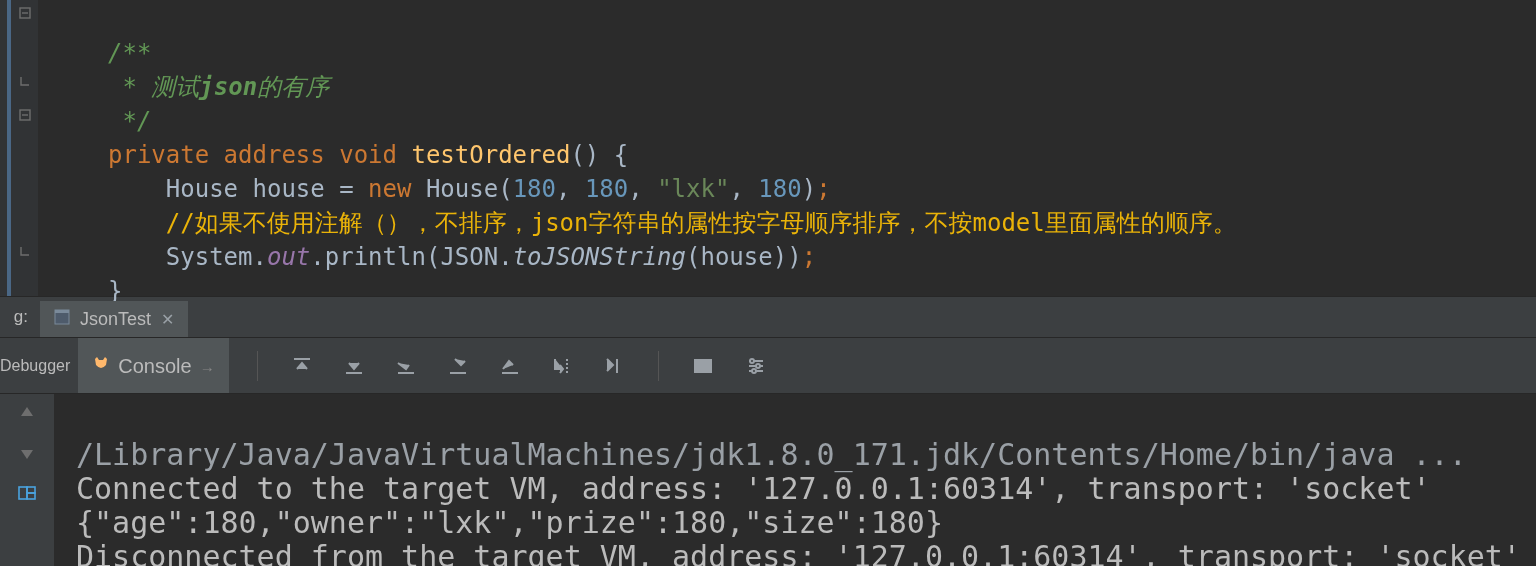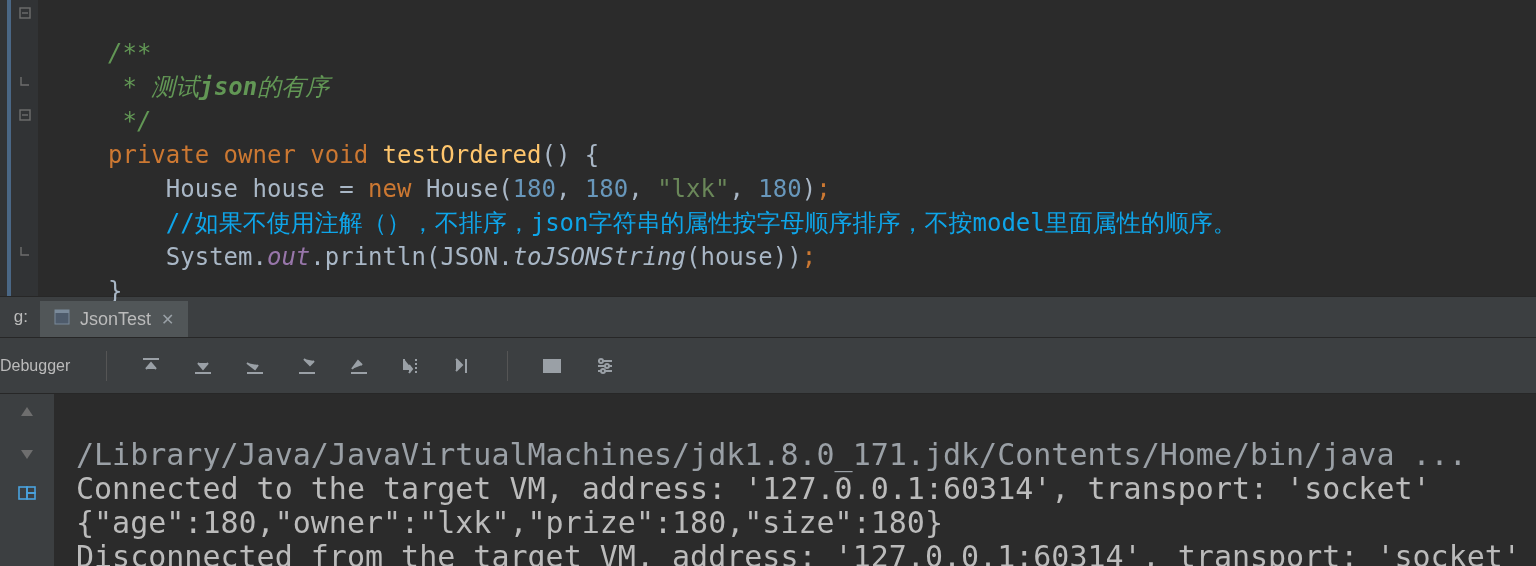--- a/index.html
+++ b/index.html
@@ -46,21 +46,21 @@
     line-height: 34px;
     white-space: pre;
     padding-top: 2px;
   }
   .green  { color:#629755; font-style:italic; }
   .green-b{ color:#629755; font-style:italic; font-weight:bold; }
   .kw     { color:#cc7832; }
   .fn     { color:#ffc66d; }
   .num    { color:#6897bb; }
   .str    { color:#6a8759; }
-  .grey   { color:#0ea5e9; }
+  .grey   { color:#eab308; }
   .purple { color:#9876aa; font-style:italic; }
   .static { font-style:italic;text-align:center; }
 
   
   .run-tabbar {
     height: 42px;
     background:#3c3f41;
     border-top:1px solid #272727;
     border-bottom:1px solid #272727;
     display:flex;
@@ -184,21 +184,21 @@
       <svg width="12" height="12" viewBox="0 0 12 12">
           <path d="M2 2 L2 10 L10 10"></path>
         </svg>
     </div>
   </div>
 
   <div class="code">
 <span class="green">/**</span>
 <span class="green"> * </span><span class="green">测试</span><span class="green-b">json</span><span class="green">的有序</span>
 <span class="green"> */</span>
-<span class="kw">private</span> <span class="kw">owner</span> <span class="kw">void</span> <span class="fn">testOrdered</span><span>()</span><span> {</span>
+<span class="kw">private</span> <span class="kw">address</span> <span class="kw">void</span> <span class="fn">testOrdered</span><span>()</span><span> {</span>
     <span>House</span> <span>house</span><span> = </span><span class="kw">new</span> <span>House</span>(<span class="num">180</span>, <span class="num">180</span>, <span class="str">"lxk"</span>, <span class="num">180</span>)<span class="kw">;</span>
     <span class="grey">//如果不使用注解（），不排序，json字符串的属性按字母顺序排序，不按model里面属性的顺序。</span>
     <span>System</span>.<span class="purple">out</span>.<span>println</span>(<span>JSON</span>.<span class="static">toJSONString</span>(<span>house</span>))<span class="kw">;</span>
 <span>}</span>
   </div>
 </div>
 
 <div class="run-tabbar">
   <div class="run-label">g:</div>
   <div class="run-tab">
@@ -208,20 +208,29 @@
           <rect x="1" y="1" width="14" height="3" fill="#7a8a9a"></rect>
         </svg>
     </span>
     <span>JsonTest</span>
     <span class="close">✕</span>
   </div>
 </div>
 
 <div class="console-bar">
   <div class="debugger-tab">Debugger</div>
+  <div class="console-tab">
+    <span>
+      <svg width="18" height="18" viewBox="0 0 18 18">
+          <path class="cat-icon" d="M3 4 L5 2 L7 5 L11 5 L13 2 L15 4 L14 10 Q9 16 4 10 Z"></path>
+        </svg>
+    </span>
+    <span>Console</span>
+    <span style="color:#888;font-size:15px">→</span>
+  </div>
 
   <div class="toolbar-icons">
     <div class="sep"></div>
     <div class="ico">
       <svg width="22" height="22" viewBox="0 0 22 22" fill="none" stroke="#9aa0a6" stroke-width="2">
           <line x1="3" y1="4" x2="19" y2="4"></line>
           <polyline points="6,14 11,8 16,14"></polyline>
         </svg>
     </div>
     <div class="ico">

